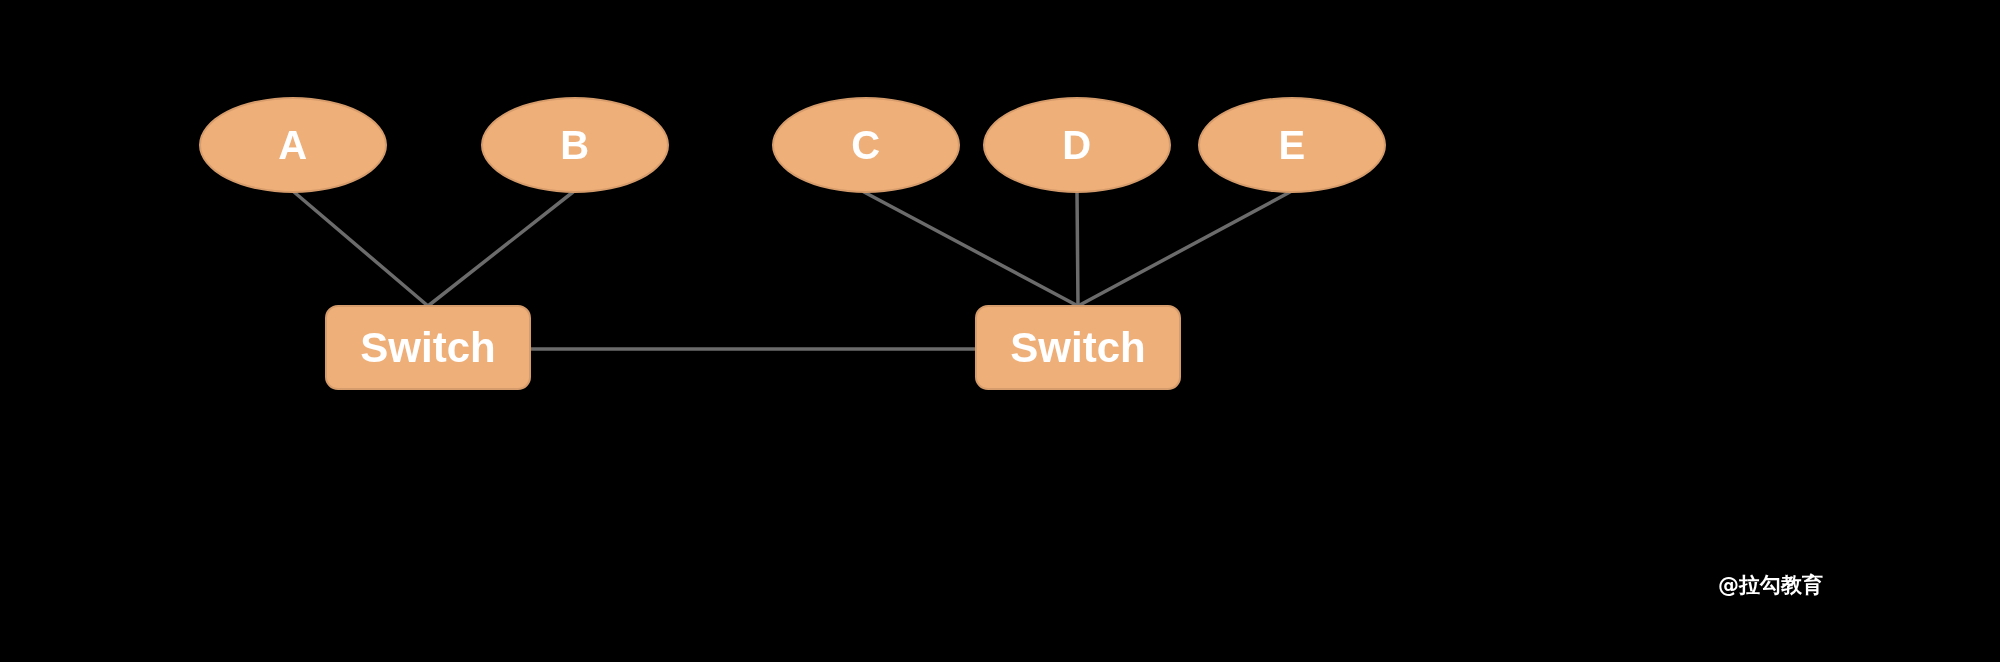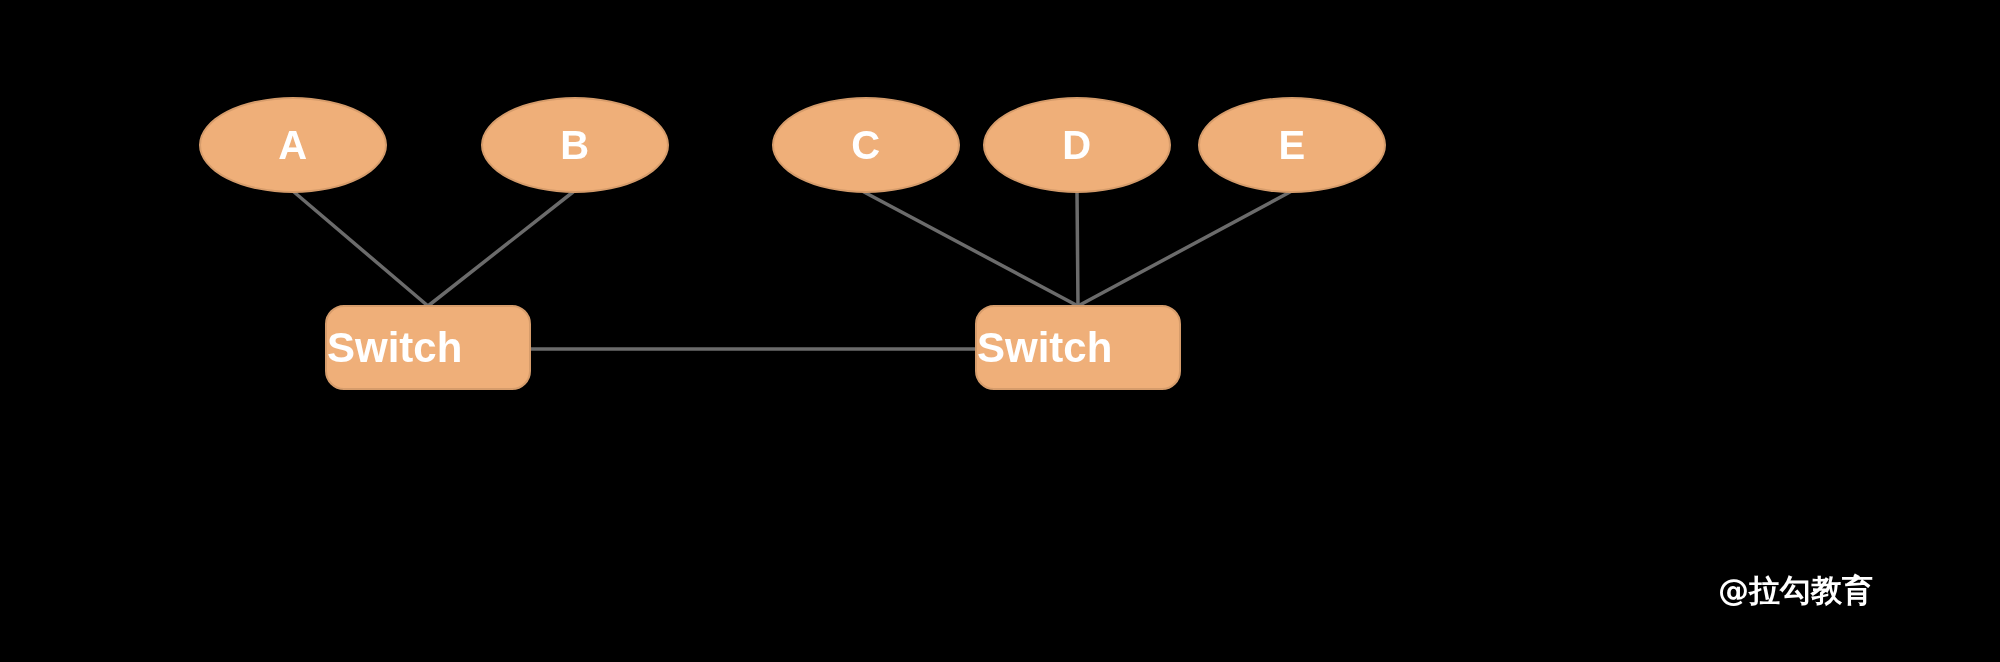--- a/index.html
+++ b/index.html
@@ -39,36 +39,37 @@
     font-size: 40px;
     font-weight: bold;
     line-height: 1;
     letter-spacing: 0.5px;
     user-select: none;
   }
   .switch-box {
     position: absolute;
     display: flex;
     align-items: center;
-    border-radius: 19px;
+    justify-content: center;
+    border-radius: 13px;
     box-sizing: border-box;
   }
   .switch-box .switch-label {
     color: #ffffff;
     font-family: "Liberation Sans", sans-serif;
     font-size: 42px;
     font-weight: bold;
     line-height: 1;
     user-select: none;
   }
   .watermark {
     position: absolute;
     color: #ffffff;
     font-family: "DejaVu Sans", sans-serif;
-    font-size: 31px;
+    font-size: 21px;
     font-weight: bold;
     line-height: 1;
     white-space: nowrap;
     user-select: none;
   }
 </style>
 </head>
 <body>
 
 <div id="canvas" style="background: rgb(0, 0, 0);">

